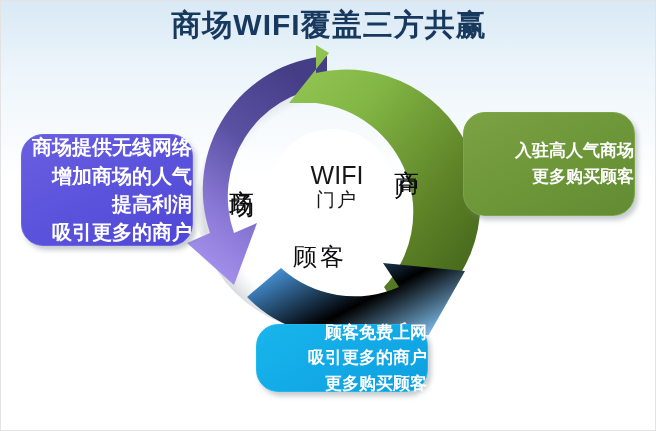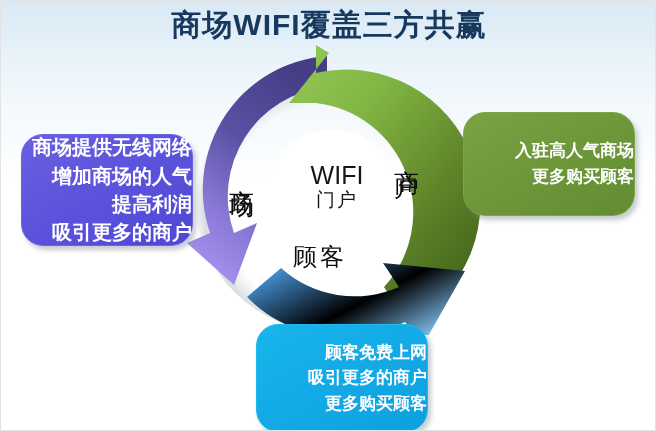--- a/index.html
+++ b/index.html
@@ -114,21 +114,21 @@
   #callout-merchant{
     left:462px;top:111px;
     width:172px;height:104px;
     background:linear-gradient(150deg,#7ba243 0%,#6d9639 55%,#628c33 100%);
     font-size:17px;
     line-height:1.55;
     border:1px solid #7da545;
   }
   #callout-customer{
     left:255px;top:323px;
-    width:172px;height:108px;
+    width:172px;height:68px;
     background:linear-gradient(150deg,#19b5ec 0%,#12a9e6 55%,#0d9fdf 100%);
     font-size:17px;
     line-height:1.48;
     border:1px solid #1fb9ef;
   }
 </style>
 </head>
 <body>
 
 <div id="stage">

